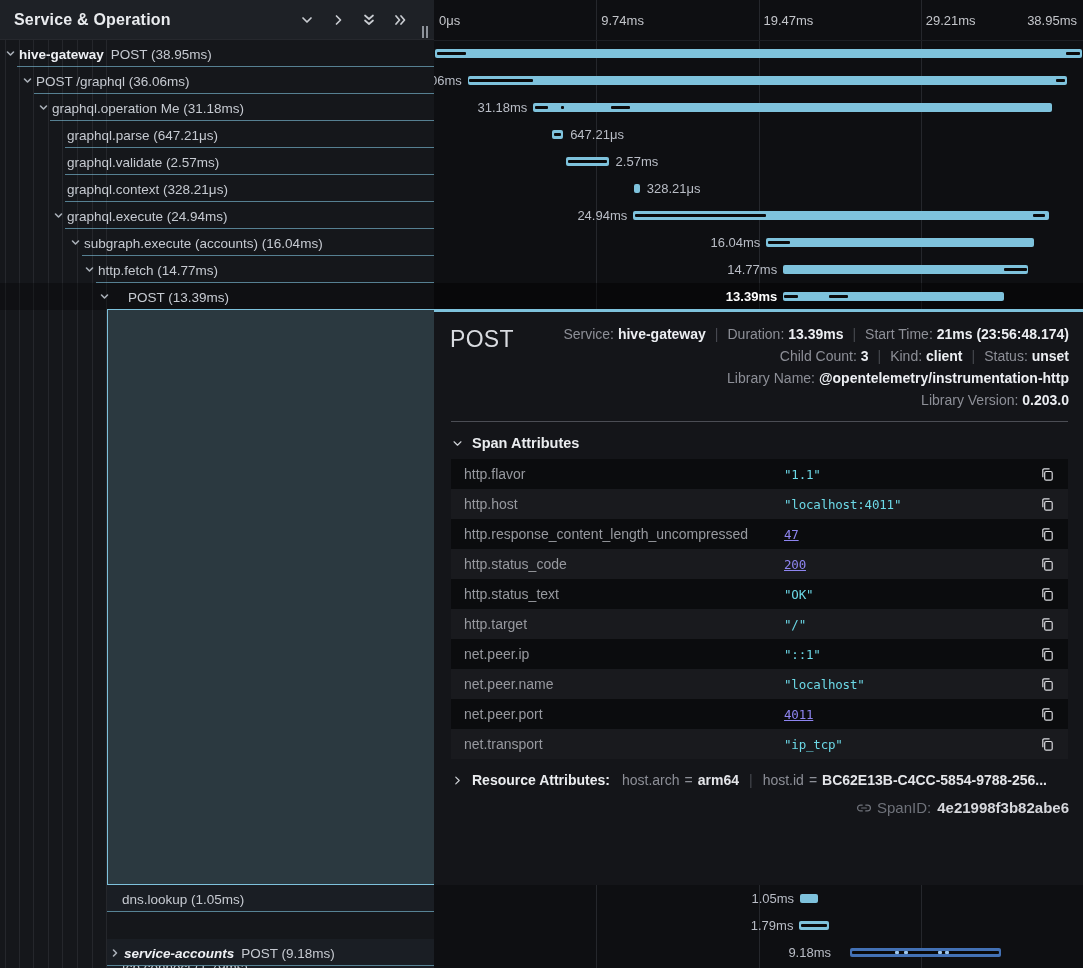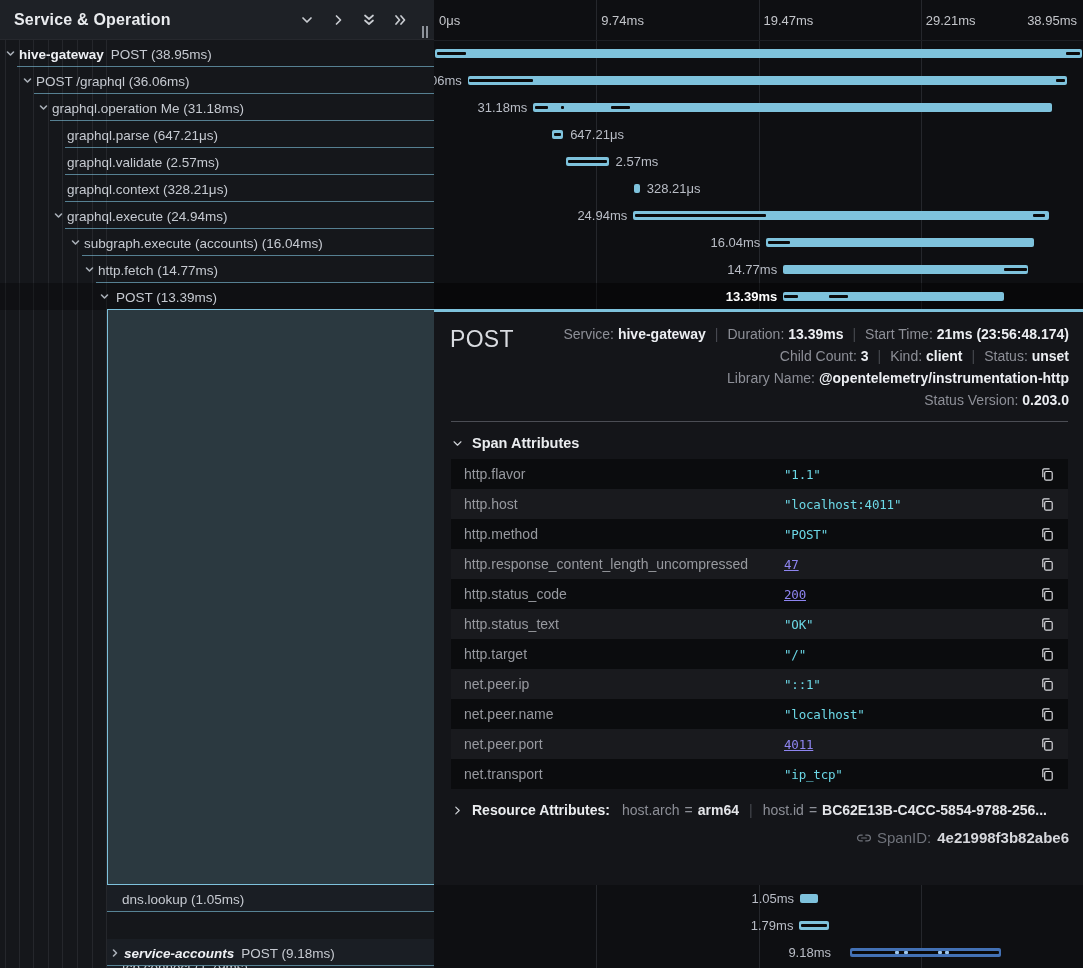--- a/index.html
+++ b/index.html
@@ -171,21 +171,21 @@
         <div class="tree-chev" style="left: 84px;"><svg width="11" height="11" viewBox="0 0 11 11">
             <polyline points="2.5,3.5 5.5,6.5 8.5,3.5"></polyline>
           </svg></div>
         <div class="row-label" style="left: 98px;">http.fetch (14.77ms)</div>
         <div class="sep" style="left: 96px;"></div>
       </div>
       <div class="row-left sel" style="top: 283px;">
         <div class="tree-chev" style="left: 99px;"><svg width="11" height="11" viewBox="0 0 11 11">
             <polyline points="2.5,3.5 5.5,6.5 8.5,3.5"></polyline>
           </svg></div>
-        <div class="row-label" style="left: 116px;">POST (13.39ms)</div>
+        <div class="row-label" style="left: 128px;">POST (13.39ms)</div>
         <div class="sep" style="left: 111px;"></div>
       </div>
       <div class="row-left bottom" style="top: 885px;">
         <div class="row-label" style="left: 122px;">dns.lookup (1.05ms)</div>
         <div class="sep" style="left: 107px;"></div>
       </div>
       <div class="row-left bottom" style="top: 953px;">
         <div class="row-label" style="left: 122px;">tcp.connect (1.79ms)</div>
         <div class="sep" style="left: 107px;"></div>
       </div>
@@ -287,21 +287,21 @@
       </div>
     </div>
 
   <div class="detail" style="left:0;">
     <div class="dp-top">
       <div class="dp-title">POST</div>
       <div class="dp-meta" id="meta-lines">
           <div class="meta-line"><span class="meta-label">Service: </span><span class="meta-value">hive-gateway</span><span class="meta-sep">|</span><span class="meta-label">Duration: </span><span class="meta-value">13.39ms</span><span class="meta-sep">|</span><span class="meta-label">Start Time: </span><span class="meta-value">21ms (23:56:48.174)</span></div>
           <div class="meta-line"><span class="meta-label">Child Count: </span><span class="meta-value">3</span><span class="meta-sep">|</span><span class="meta-label">Kind: </span><span class="meta-value">client</span><span class="meta-sep">|</span><span class="meta-label">Status: </span><span class="meta-value">unset</span></div>
           <div class="meta-line"><span class="meta-label">Library Name: </span><span class="meta-value">@opentelemetry/instrumentation-http</span></div>
-          <div class="meta-line"><span class="meta-label">Status Version: </span><span class="meta-value">0.203.0</span></div>
+          <div class="meta-line"><span class="meta-label">Library Version: </span><span class="meta-value">0.203.0</span></div>
         </div>
     </div>
     <hr class="dp-divider">
     <div class="dp-section">
       <svg width="11" height="11" viewBox="0 0 16 16">
           <polyline points="3,5.5 8,10.5 13,5.5"></polyline>
         </svg>
       <span>Span Attributes</span>
     </div>
     <div class="attrs" id="attr-table">
@@ -309,28 +309,20 @@
           <div class="attr-key">http.flavor</div>
           <div class="attr-val str">"1.1"</div>
           <div class="copy-btn"><svg width="15" height="15" viewBox="0 0 16 16">
               <rect x="5" y="4.8" width="8" height="9.2" rx="1.6"></rect>
               <path d="M3 10.8V3.4A1.4 1.4 0 0 1 4.4 2H10.2"></path>
             </svg></div>
         </div>
         <div class="attr-row">
           <div class="attr-key">http.host</div>
           <div class="attr-val str">"localhost:4011"</div>
-          <div class="copy-btn"><svg width="15" height="15" viewBox="0 0 16 16">
-              <rect x="5" y="4.8" width="8" height="9.2" rx="1.6"></rect>
-              <path d="M3 10.8V3.4A1.4 1.4 0 0 1 4.4 2H10.2"></path>
-            </svg></div>
-        </div>
-        <div class="attr-row">
-          <div class="attr-key">http.method</div>
-          <div class="attr-val str">"POST"</div>
           <div class="copy-btn"><svg width="15" height="15" viewBox="0 0 16 16">
               <rect x="5" y="4.8" width="8" height="9.2" rx="1.6"></rect>
               <path d="M3 10.8V3.4A1.4 1.4 0 0 1 4.4 2H10.2"></path>
             </svg></div>
         </div>
         <div class="attr-row">
           <div class="attr-key">http.response_content_length_uncompressed</div>
           <div class="attr-val num">47</div>
           <div class="copy-btn"><svg width="15" height="15" viewBox="0 0 16 16">
               <rect x="5" y="4.8" width="8" height="9.2" rx="1.6"></rect>

